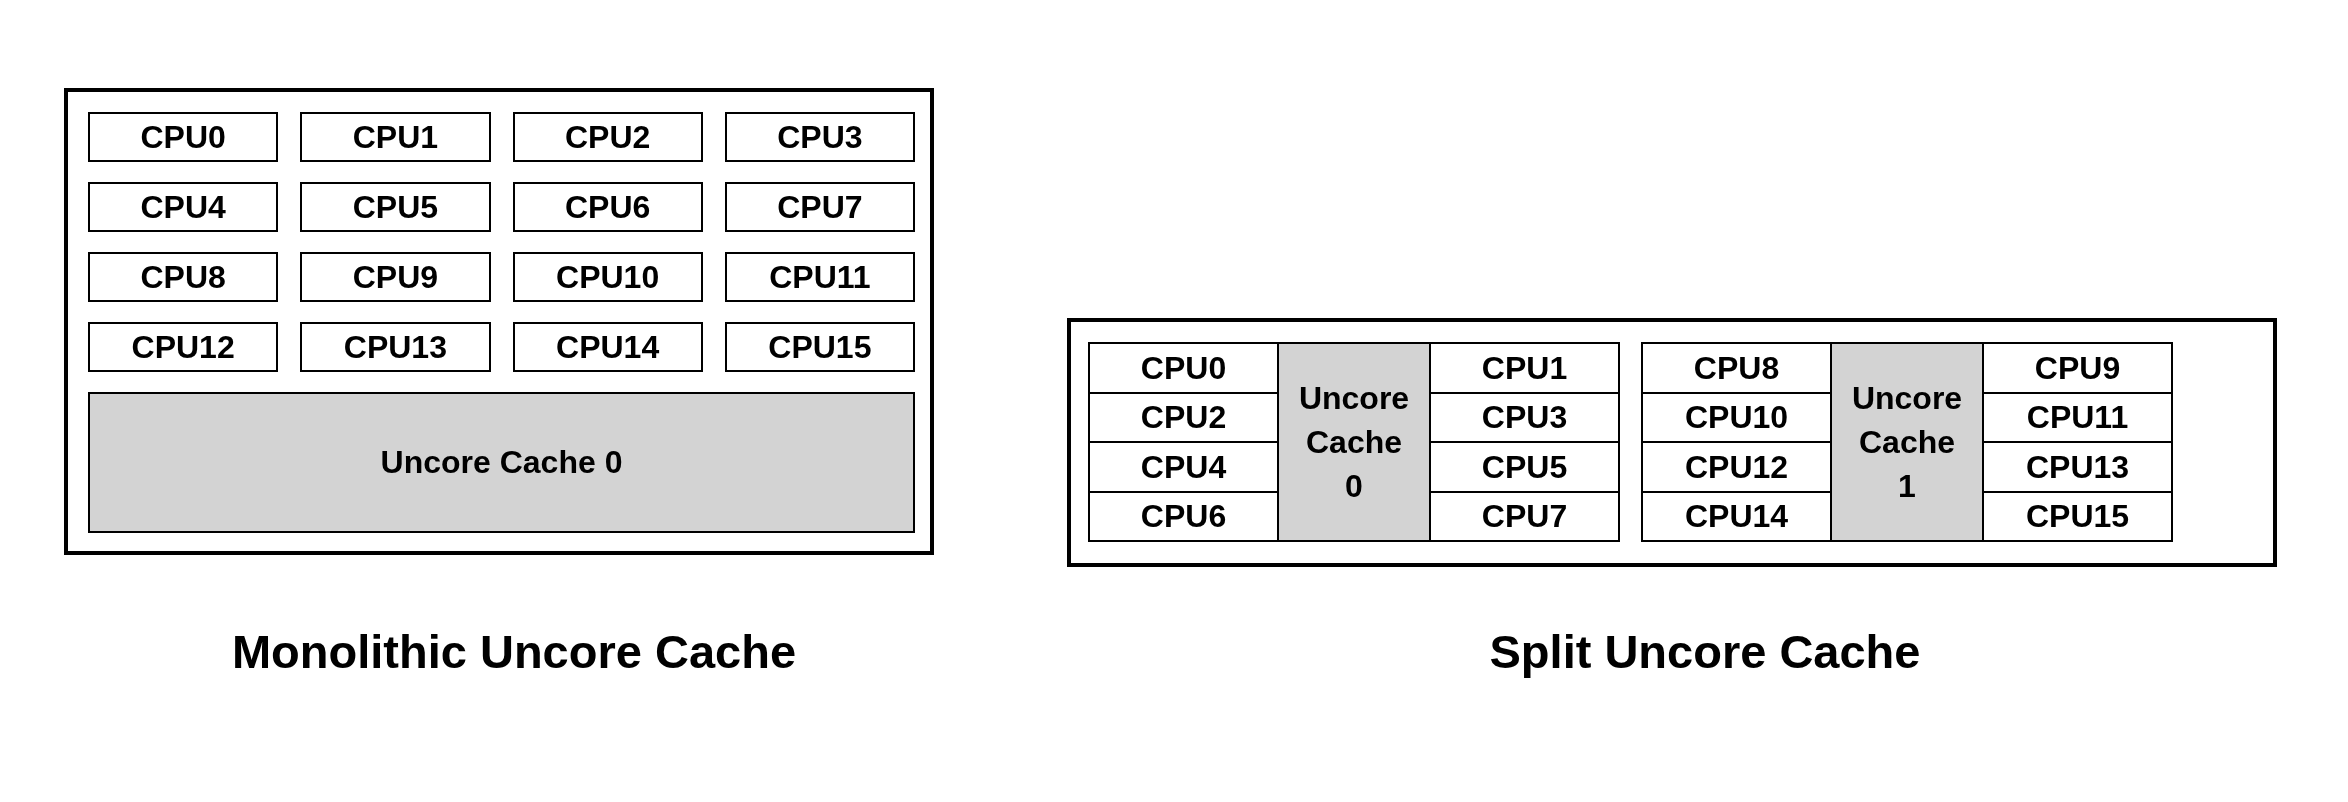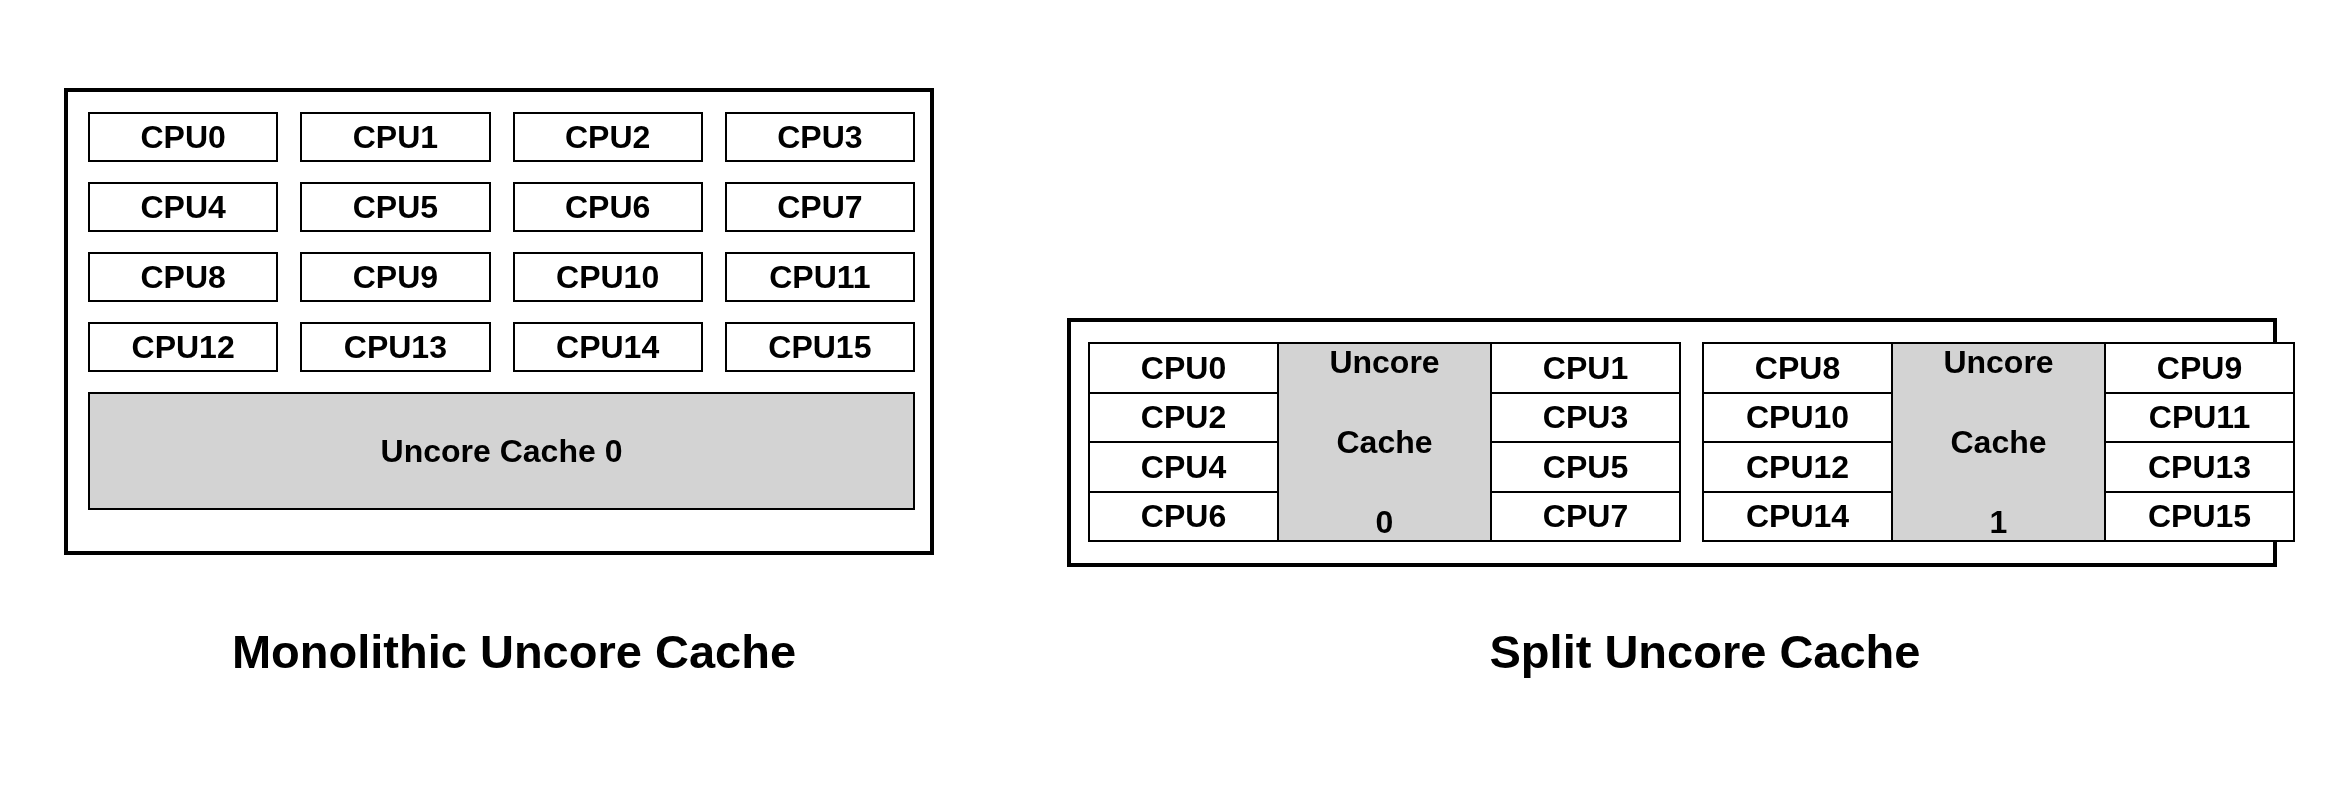--- a/index.html
+++ b/index.html
@@ -40,21 +40,21 @@
     background: #ffffff;
     display: flex;
     align-items: center;
     justify-content: center;
     font-size: 32px;
     font-weight: bold;
     line-height: 1;
   }
   .mono-cache {
     margin-top: 20px;
-    height: 118px;
+    height: 141px;
     box-sizing: border-box;
     border: 2px solid #000000;
     background: #d3d3d3;
     display: flex;
     align-items: center;
     justify-content: center;
     font-size: 32px;
     font-weight: bold;
   }
 
@@ -89,36 +89,35 @@
     border-bottom: 2px solid #000000;
     display: flex;
     align-items: center;
     justify-content: center;
     font-size: 32px;
     font-weight: bold;
     line-height: 1;
   }
   .cpu-col .cell:last-child { border-bottom: none; }
   .cache-cell {
-    width: 215px;
+    width: 154px;
     box-sizing: border-box;
     margin-left: -2px;
     margin-right: -2px;
     border: 2px solid #000000;
     background: #d3d3d3;
     display: flex;
     flex-direction: column;
     align-items: center;
     justify-content: center;
     font-size: 32px;
     font-weight: bold;
     line-height: 1.38;
     text-align: center;
     z-index: 1;
-    gap: 36px;
   }
 
   
   .caption {
     position: absolute;
     top: 626px;
     font-size: 47px;
     font-weight: bold;
     text-align: center;
     line-height: 1.1;

